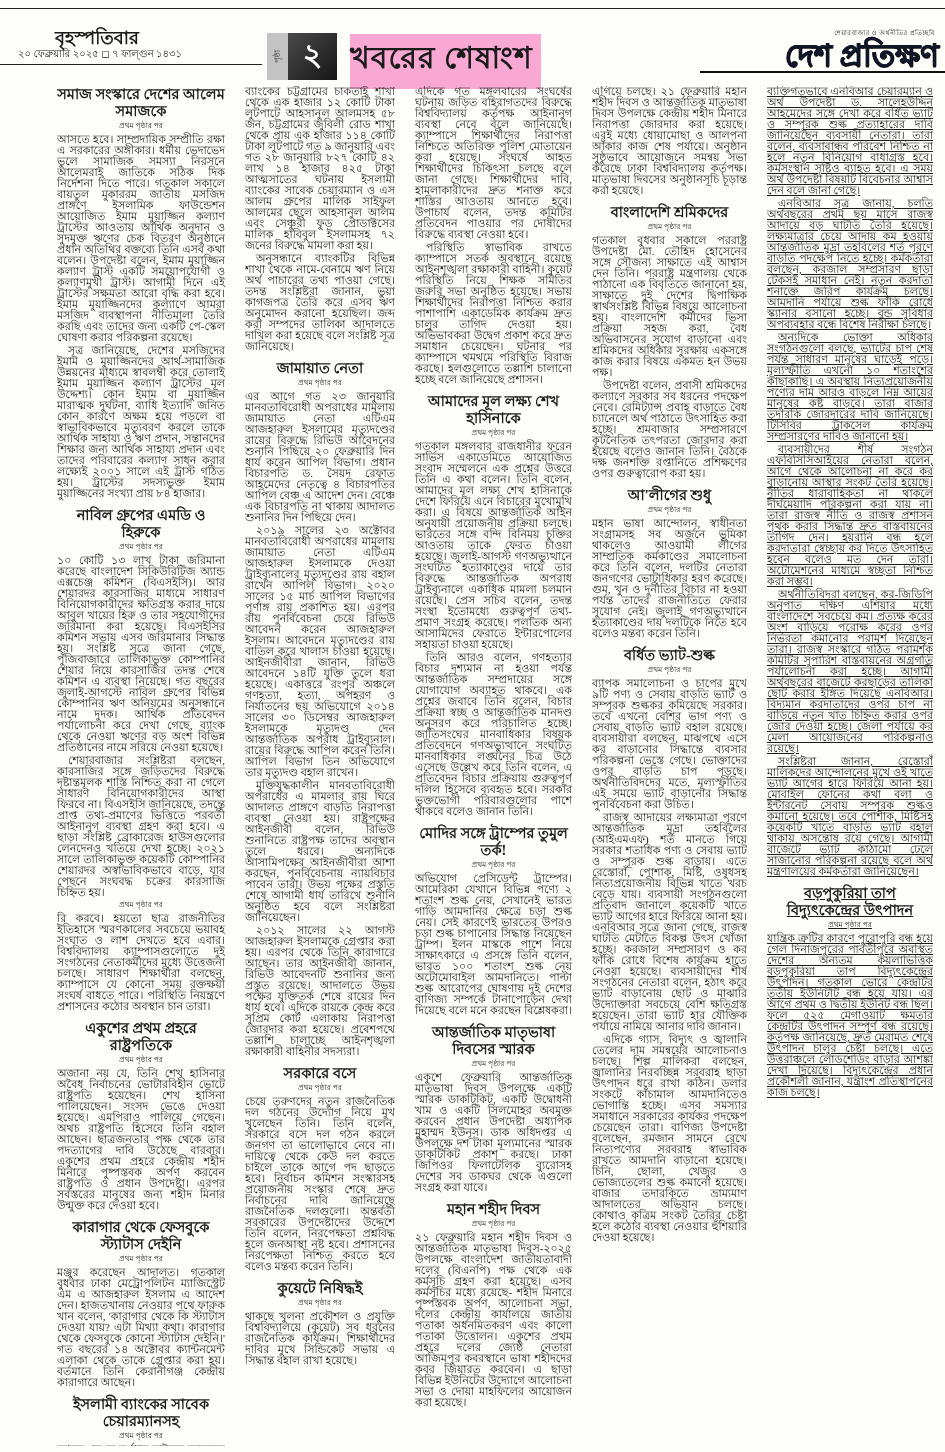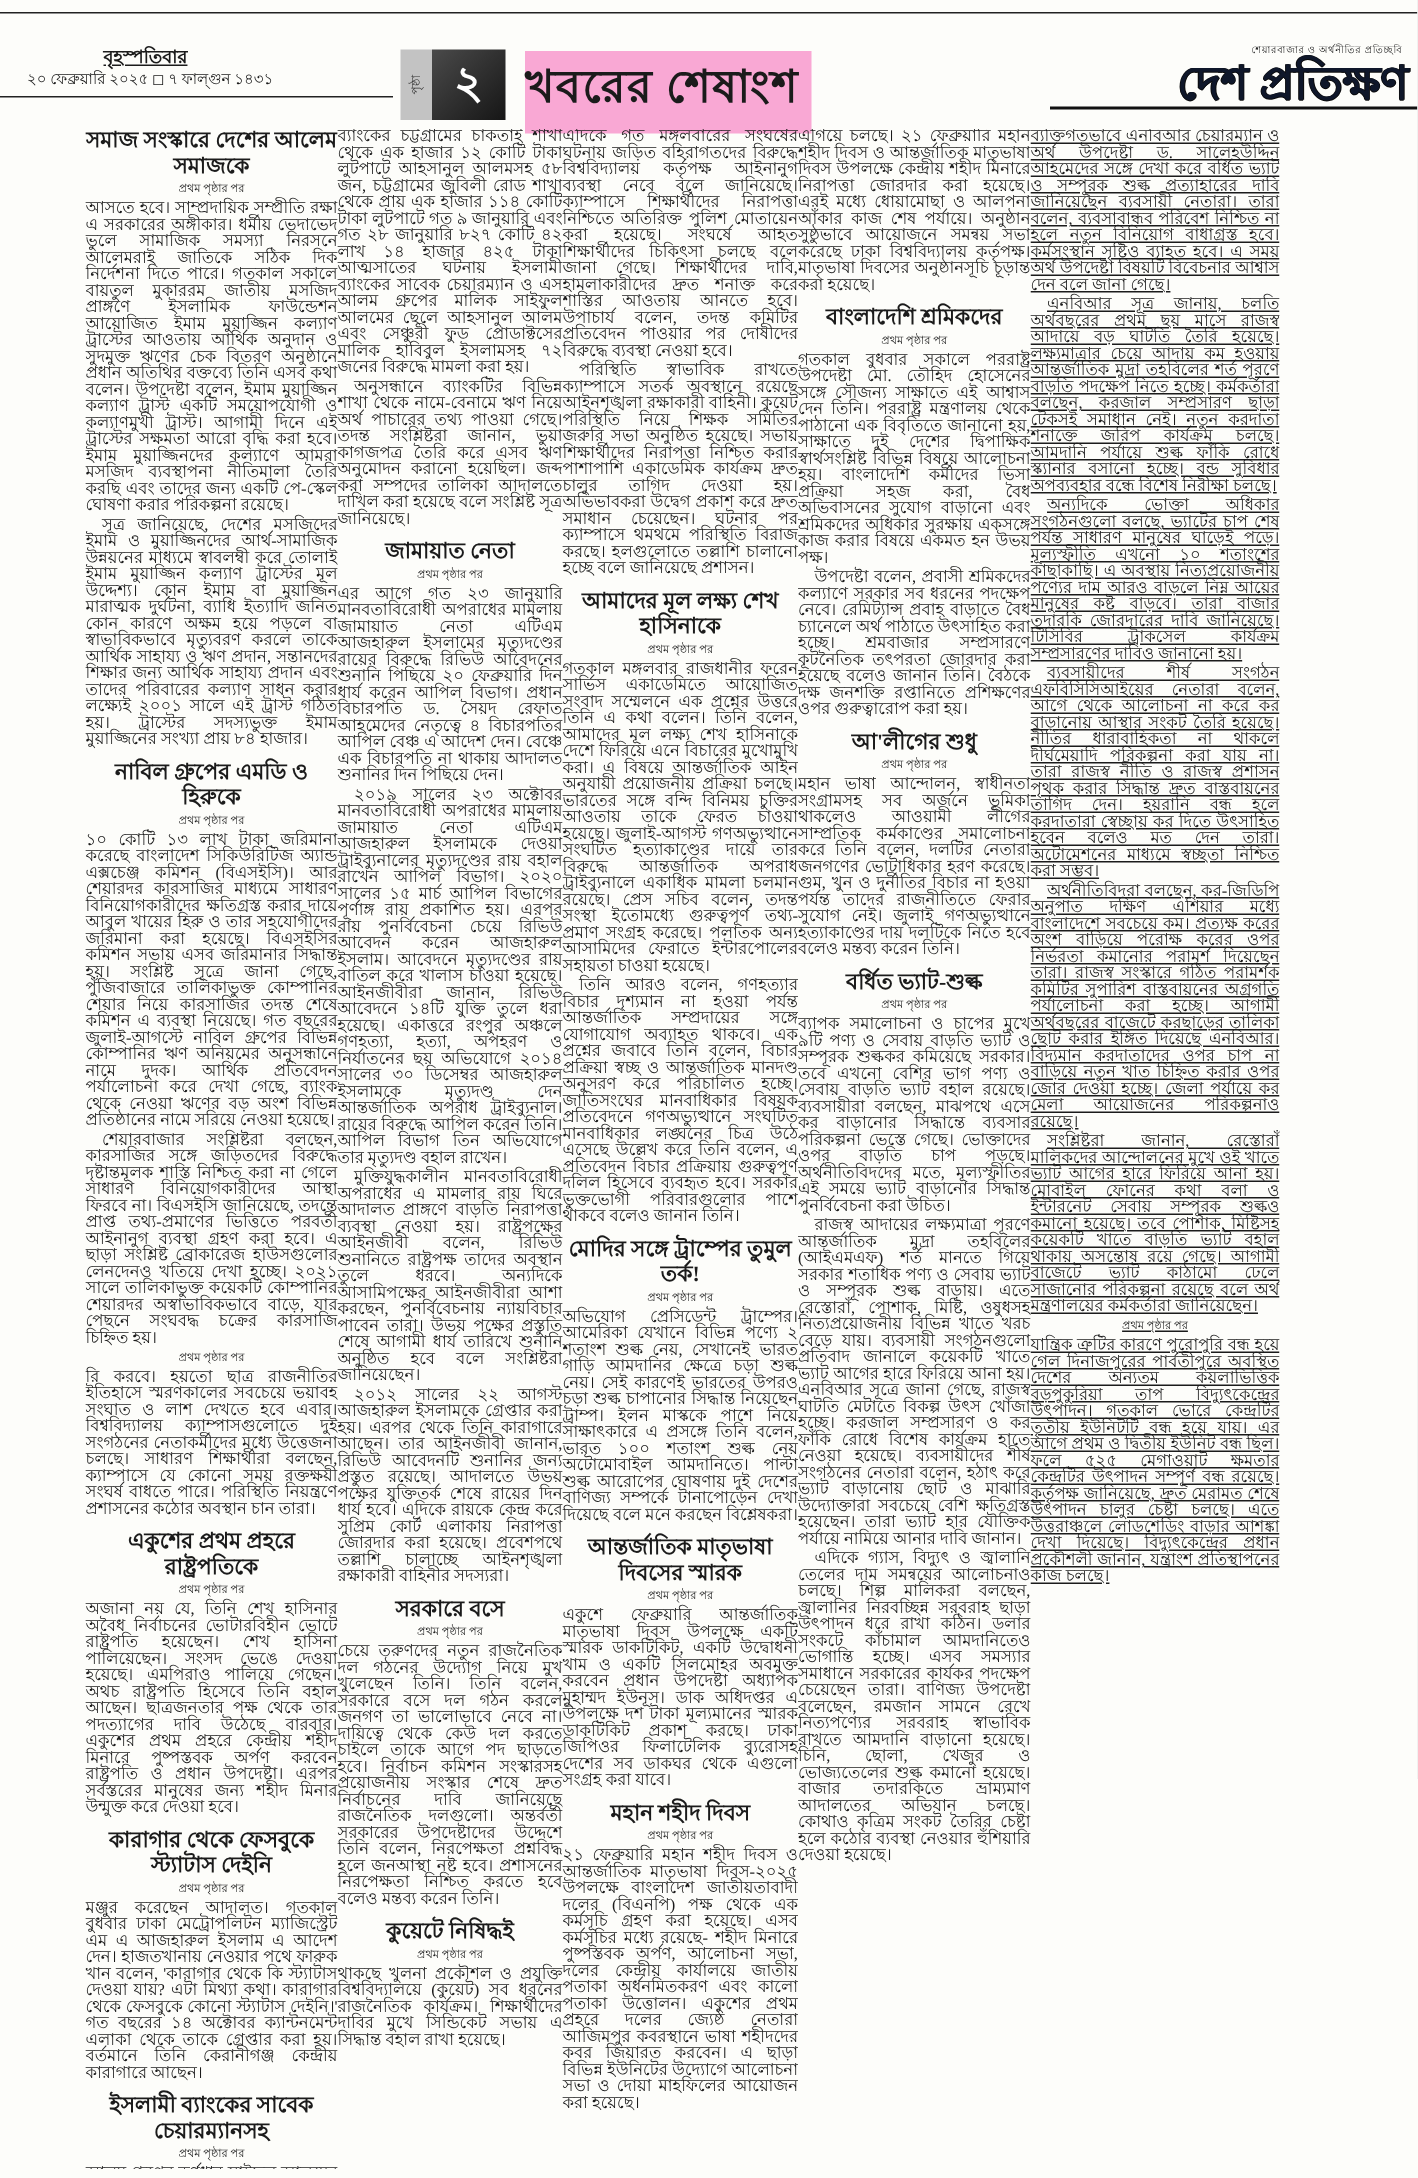--- a/index.html
+++ b/index.html
@@ -6,35 +6,35 @@
   .page{
     position:relative;width:945px;height:1452px;margin:0 auto;
     background:#fdfdfa;color:#1b1b1b;overflow:hidden;
     font-family:"Liberation Serif","DejaVu Sans",serif;
   }
   
   .rule-top{position:absolute;left:0;right:0;top:8px;height:1px;background:#222;}
   .rule-left{position:absolute;left:0;width:262px;top:64px;height:1px;background:#222;}
   .rule-right{position:absolute;left:700px;right:0;top:71px;height:2px;background:#111;}
   .dateblock{position:absolute;left:18px;top:30px;width:158px;text-align:center;}
-  .dateblock .day{font-size:12px;font-weight:bold;line-height:17px;text-decoration:underline;}
+  .dateblock .day{font-size:18px;font-weight:bold;line-height:17px;}
   .dateblock .date{font-size:10px;line-height:13px;white-space:nowrap;}
   .pagebox{position:absolute;left:267px;top:33px;width:70px;height:47px;display:flex;}
   .pagebox .tag{width:21px;background:#c3c3c3;color:#333;display:flex;align-items:center;justify-content:center;
     writing-mode:vertical-rl;transform:rotate(180deg);font-size:8px;}
   .pagebox .num{flex:1;background:linear-gradient(135deg,#4a4a4a,#161616);color:#fff;
     display:flex;align-items:center;justify-content:center;font-size:30px;font-weight:bold;}
   .section-title{position:absolute;left:350px;top:34px;font-size:30px;font-weight:bold;
     letter-spacing:1px;white-space:nowrap;background:#f9a8d4;padding:0 8px 4px 0;}
   .masthead{position:absolute;right:6px;top:28px;width:250px;text-align:right;}
   .masthead .tagline{font-size:6.5px;color:#222;letter-spacing:.5px;margin-right:4px;}
   .masthead .logo{font-size:31px;font-weight:bold;line-height:34px;white-space:nowrap;
     color:#0f172a;text-shadow:.6px 0 #0d0d0d,-.6px 0 #0d0d0d,0 .6px #0d0d0d;}
   
-  .cols{position:absolute;left:57px;top:86px;height:1360px;display:flex;gap:0;}
+  .cols{position:absolute;left:57px;top:86px;height:1360px;display:flex;gap:20px;}
   .col{overflow:hidden;height:100%;}
   .col:nth-child(1){width:168px;}
   .col:nth-child(2){width:150px;}
   .col:nth-child(3){width:157px;}
   .col:nth-child(4){width:155px;}
   .col:nth-child(5){width:166px;text-decoration:underline;}
   .headline{font-size:14.5px;font-weight:bold;text-align:center;line-height:17px;margin:8px 0 1px;}
   .col > .headline:first-child{margin-top:0;}
   .continued{font-size:7.5px;text-align:center;line-height:10px;margin-bottom:3px;color:#222;}
   .para{font-size:11px;line-height:11px;text-align:justify;margin:0 0 2px;text-indent:11px;}
@@ -135,17 +135,18 @@
         <div class="para">রাজস্ব আদায়ের লক্ষ্যমাত্রা পূরণে আন্তর্জাতিক মুদ্রা তহবিলের (আইএমএফ) শর্ত মানতে গিয়ে সরকার শতাধিক পণ্য ও সেবায় ভ্যাট ও সম্পূরক শুল্ক বাড়ায়। এতে রেস্তোরাঁ, পোশাক, মিষ্টি, ওষুধসহ নিত্যপ্রয়োজনীয় বিভিন্ন খাতে খরচ বেড়ে যায়। ব্যবসায়ী সংগঠনগুলো প্রতিবাদ জানালে কয়েকটি খাতে ভ্যাট আগের হারে ফিরিয়ে আনা হয়। এনবিআর সূত্রে জানা গেছে, রাজস্ব ঘাটতি মেটাতে বিকল্প উৎস খোঁজা হচ্ছে। করজাল সম্প্রসারণ ও কর ফাঁকি রোধে বিশেষ কার্যক্রম হাতে নেওয়া হয়েছে। ব্যবসায়ীদের শীর্ষ সংগঠনের নেতারা বলেন, হঠাৎ করে ভ্যাট বাড়ানোয় ছোট ও মাঝারি উদ্যোক্তারা সবচেয়ে বেশি ক্ষতিগ্রস্ত হয়েছেন। তারা ভ্যাট হার যৌক্তিক পর্যায়ে নামিয়ে আনার দাবি জানান।</div>
         <div class="para">এদিকে গ্যাস, বিদ্যুৎ ও জ্বালানি তেলের দাম সমন্বয়ের আলোচনাও চলছে। শিল্প মালিকরা বলছেন, জ্বালানির নিরবচ্ছিন্ন সরবরাহ ছাড়া উৎপাদন ধরে রাখা কঠিন। ডলার সংকটে কাঁচামাল আমদানিতেও ভোগান্তি হচ্ছে। এসব সমস্যার সমাধানে সরকারের কার্যকর পদক্ষেপ চেয়েছেন তারা। বাণিজ্য উপদেষ্টা বলেছেন, রমজান সামনে রেখে নিত্যপণ্যের সরবরাহ স্বাভাবিক রাখতে আমদানি বাড়ানো হয়েছে। চিনি, ছোলা, খেজুর ও ভোজ্যতেলের শুল্ক কমানো হয়েছে। বাজার তদারকিতে ভ্রাম্যমাণ আদালতের অভিযান চলছে। কোথাও কৃত্রিম সংকট তৈরির চেষ্টা হলে কঠোর ব্যবস্থা নেওয়ার হুঁশিয়ারি দেওয়া হয়েছে।</div>
       </div>
     <div class="col">
         <div class="para flush">ব্যক্তিগতভাবে এনবিআর চেয়ারম্যান ও অর্থ উপদেষ্টা ড. সালেহউদ্দিন আহমেদের সঙ্গে দেখা করে বর্ধিত ভ্যাট ও সম্পূরক শুল্ক প্রত্যাহারের দাবি জানিয়েছেন ব্যবসায়ী নেতারা। তারা বলেন, ব্যবসাবান্ধব পরিবেশ নিশ্চিত না হলে নতুন বিনিয়োগ বাধাগ্রস্ত হবে। কর্মসংস্থান সৃষ্টিও ব্যাহত হবে। এ সময় অর্থ উপদেষ্টা বিষয়টি বিবেচনার আশ্বাস দেন বলে জানা গেছে।</div>
         <div class="para">এনবিআর সূত্র জানায়, চলতি অর্থবছরের প্রথম ছয় মাসে রাজস্ব আদায়ে বড় ঘাটতি তৈরি হয়েছে। লক্ষ্যমাত্রার চেয়ে আদায় কম হওয়ায় আন্তর্জাতিক মুদ্রা তহবিলের শর্ত পূরণে বাড়তি পদক্ষেপ নিতে হচ্ছে। কর্মকর্তারা বলছেন, করজাল সম্প্রসারণ ছাড়া টেকসই সমাধান নেই। নতুন করদাতা শনাক্তে জরিপ কার্যক্রম চলছে। আমদানি পর্যায়ে শুল্ক ফাঁকি রোধে স্ক্যানার বসানো হচ্ছে। বন্ড সুবিধার অপব্যবহার বন্ধে বিশেষ নিরীক্ষা চলছে।</div>
         <div class="para">অন্যদিকে ভোক্তা অধিকার সংগঠনগুলো বলছে, ভ্যাটের চাপ শেষ পর্যন্ত সাধারণ মানুষের ঘাড়েই পড়ে। মূল্যস্ফীতি এখনো ১০ শতাংশের কাছাকাছি। এ অবস্থায় নিত্যপ্রয়োজনীয় পণ্যের দাম আরও বাড়লে নিম্ন আয়ের মানুষের কষ্ট বাড়বে। তারা বাজার তদারকি জোরদারের দাবি জানিয়েছে। টিসিবির ট্রাকসেল কার্যক্রম সম্প্রসারণের দাবিও জানানো হয়।</div>
         <div class="para">ব্যবসায়ীদের শীর্ষ সংগঠন এফবিসিসিআইয়ের নেতারা বলেন, আগে থেকে আলোচনা না করে কর বাড়ানোয় আস্থার সংকট তৈরি হয়েছে। নীতির ধারাবাহিকতা না থাকলে দীর্ঘমেয়াদি পরিকল্পনা করা যায় না। তারা রাজস্ব নীতি ও রাজস্ব প্রশাসন পৃথক করার সিদ্ধান্ত দ্রুত বাস্তবায়নের তাগিদ দেন। হয়রানি বন্ধ হলে করদাতারা স্বেচ্ছায় কর দিতে উৎসাহিত হবেন বলেও মত দেন তারা। অটোমেশনের মাধ্যমে স্বচ্ছতা নিশ্চিত করা সম্ভব।</div>
         <div class="para">অর্থনীতিবিদরা বলছেন, কর-জিডিপি অনুপাত দক্ষিণ এশিয়ার মধ্যে বাংলাদেশে সবচেয়ে কম। প্রত্যক্ষ করের অংশ বাড়িয়ে পরোক্ষ করের ওপর নির্ভরতা কমানোর পরামর্শ দিয়েছেন তারা। রাজস্ব সংস্কারে গঠিত পরামর্শক কমিটির সুপারিশ বাস্তবায়নের অগ্রগতি পর্যালোচনা করা হচ্ছে। আগামী অর্থবছরের বাজেটে করছাড়ের তালিকা ছোট করার ইঙ্গিত দিয়েছে এনবিআর। বিদ্যমান করদাতাদের ওপর চাপ না বাড়িয়ে নতুন খাত চিহ্নিত করার ওপর জোর দেওয়া হচ্ছে। জেলা পর্যায়ে কর মেলা আয়োজনের পরিকল্পনাও রয়েছে।</div>
         <div class="para">সংশ্লিষ্টরা জানান, রেস্তোরাঁ মালিকদের আন্দোলনের মুখে ওই খাতে ভ্যাট আগের হারে ফিরিয়ে আনা হয়। মোবাইল ফোনের কথা বলা ও ইন্টারনেট সেবায় সম্পূরক শুল্কও কমানো হয়েছে। তবে পোশাক, মিষ্টিসহ কয়েকটি খাতে বাড়তি ভ্যাট বহাল থাকায় অসন্তোষ রয়ে গেছে। আগামী বাজেটে ভ্যাট কাঠামো ঢেলে সাজানোর পরিকল্পনা রয়েছে বলে অর্থ মন্ত্রণালয়ের কর্মকর্তারা জানিয়েছেন।</div>
+        <div class="headline">বড়পুকুরিয়া তাপ বিদ্যুৎকেন্দ্রের উৎপাদন</div>
         <div class="continued">প্রথম পৃষ্ঠার পর</div>
         <div class="para flush">যান্ত্রিক ত্রুটির কারণে পুরোপুরি বন্ধ হয়ে গেল দিনাজপুরের পার্বতীপুরে অবস্থিত দেশের অন্যতম কয়লাভিত্তিক বড়পুকুরিয়া তাপ বিদ্যুৎকেন্দ্রের উৎপাদন। গতকাল ভোরে কেন্দ্রটির তৃতীয় ইউনিটটি বন্ধ হয়ে যায়। এর আগে প্রথম ও দ্বিতীয় ইউনিট বন্ধ ছিল। ফলে ৫২৫ মেগাওয়াট ক্ষমতার কেন্দ্রটির উৎপাদন সম্পূর্ণ বন্ধ রয়েছে। কর্তৃপক্ষ জানিয়েছে, দ্রুত মেরামত শেষে উৎপাদন চালুর চেষ্টা চলছে। এতে উত্তরাঞ্চলে লোডশেডিং বাড়ার আশঙ্কা দেখা দিয়েছে। বিদ্যুৎকেন্দ্রের প্রধান প্রকৌশলী জানান, যন্ত্রাংশ প্রতিস্থাপনের কাজ চলছে।</div>
       </div>
   </div>
 </div>
 
 </body></html>

